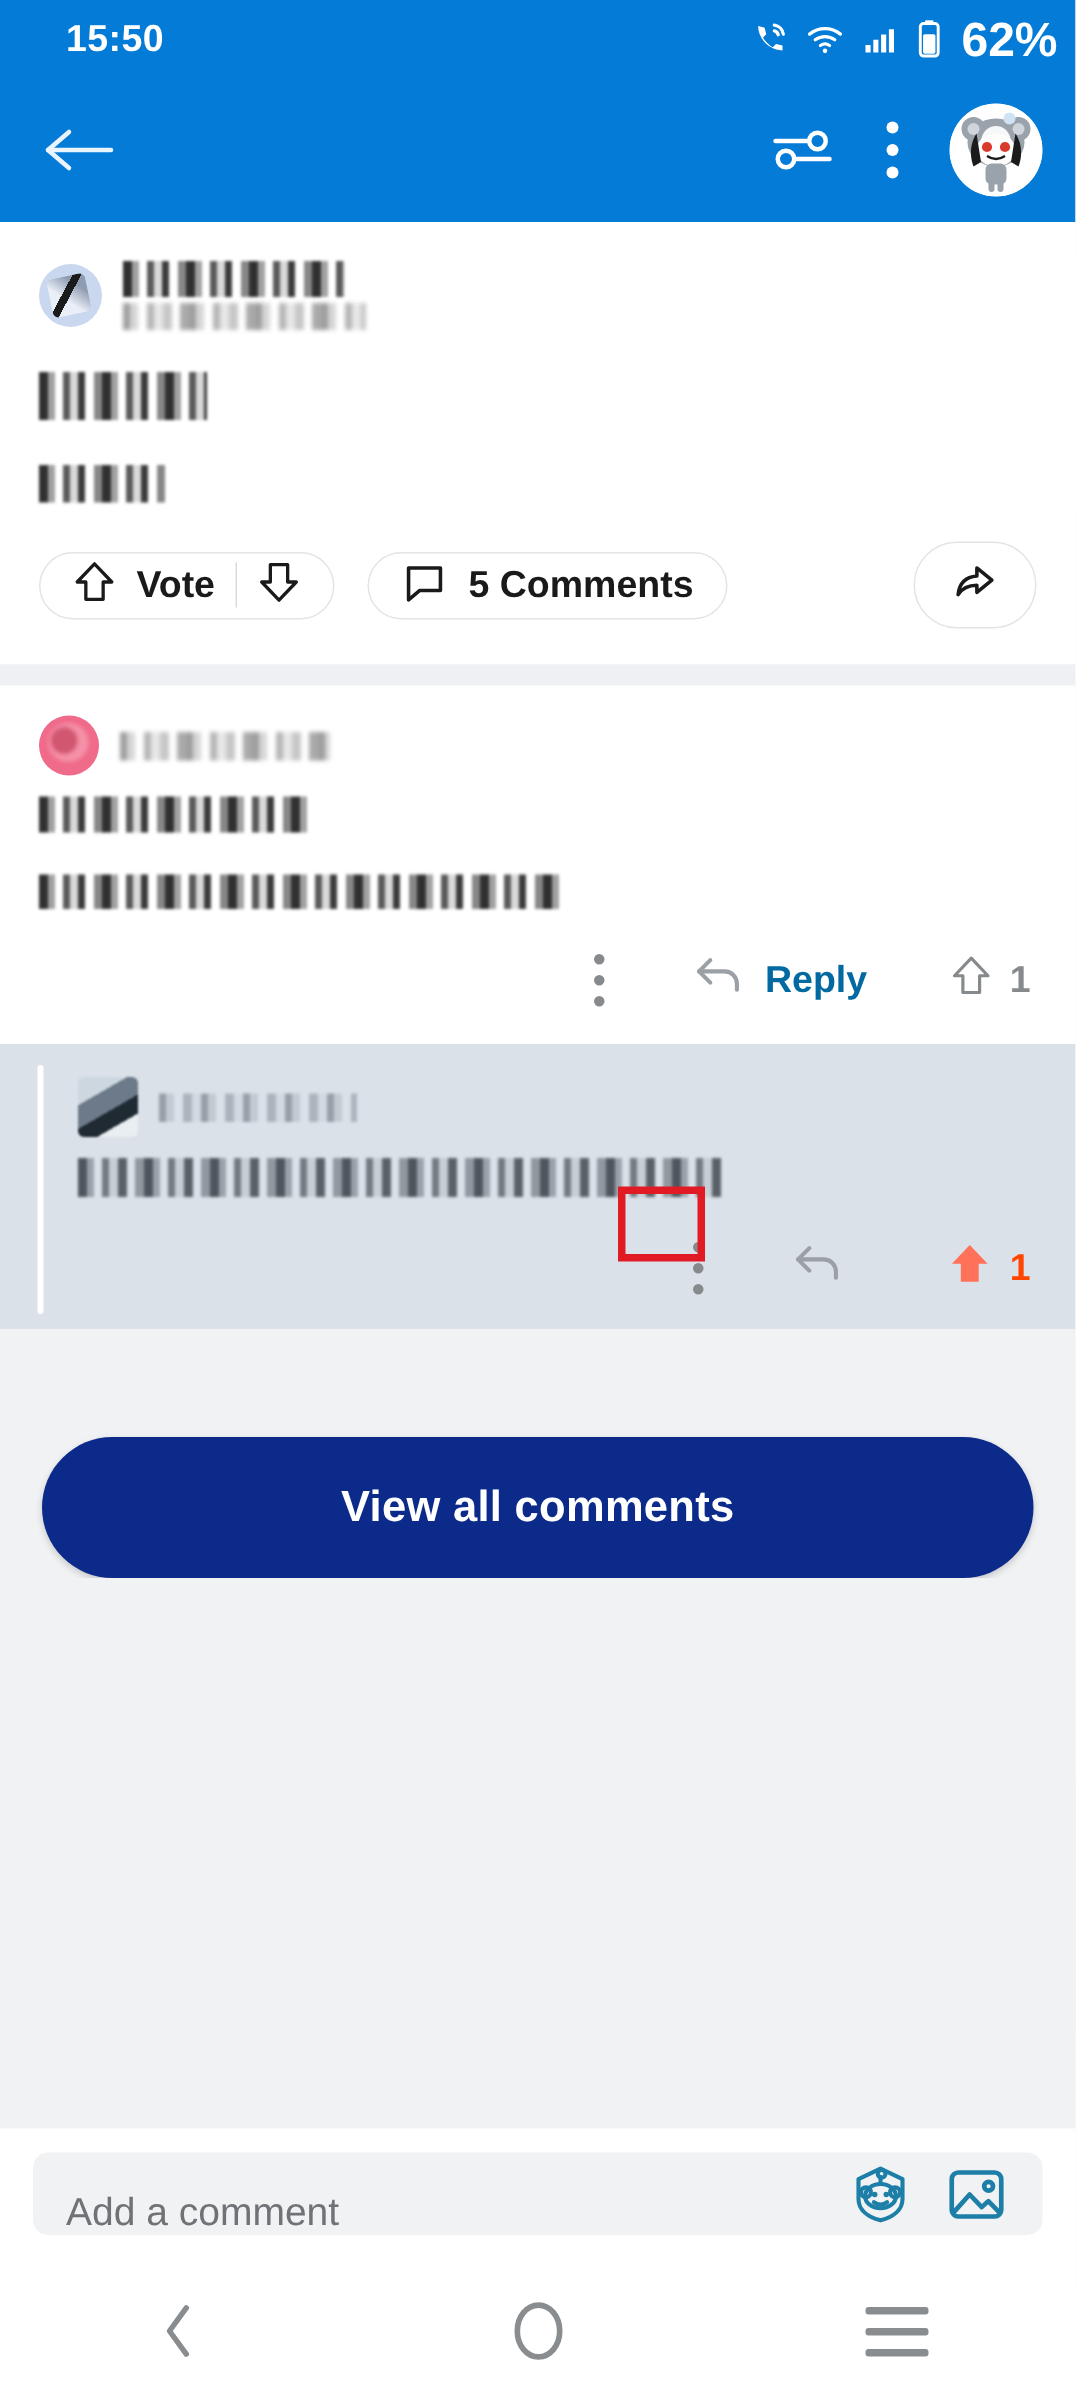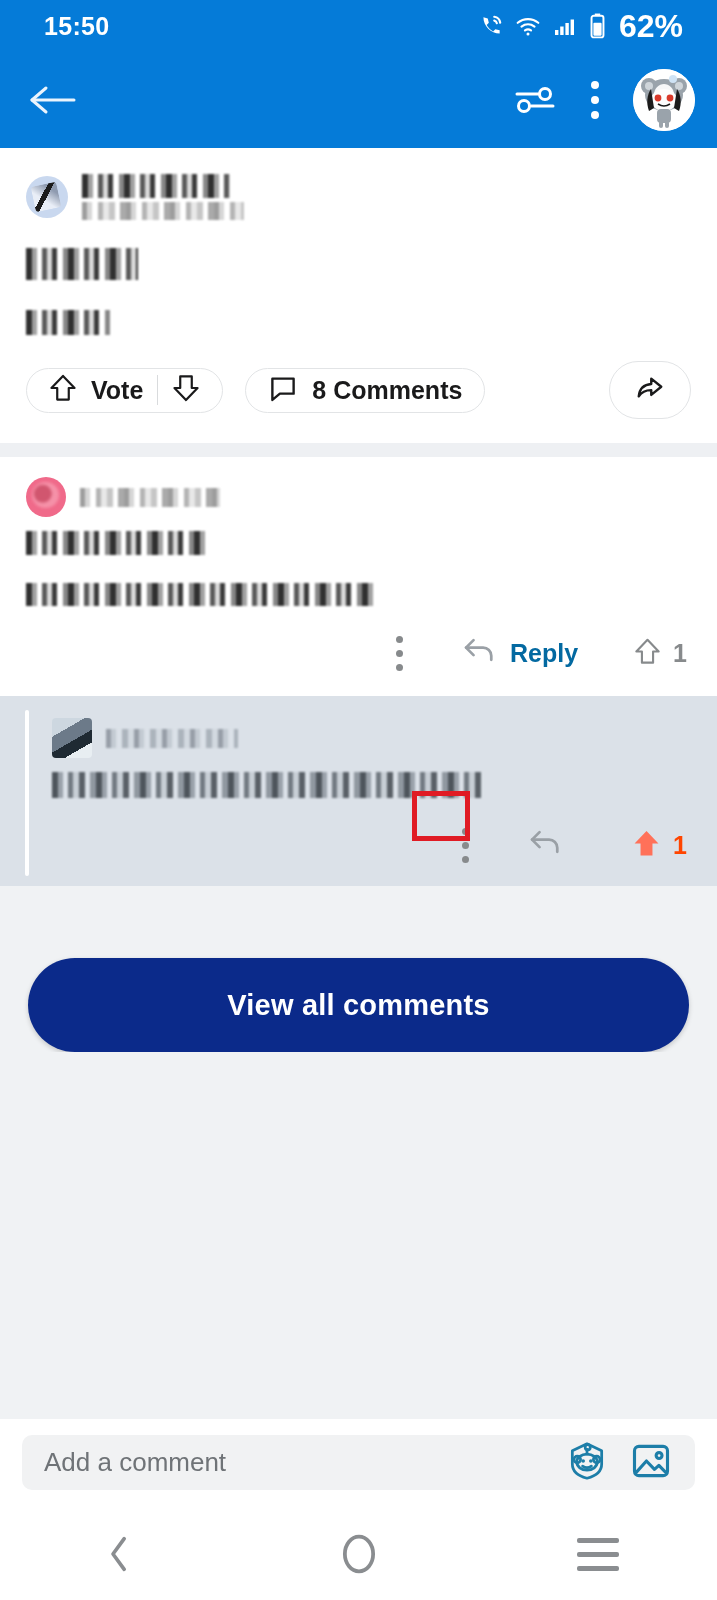--- a/index.html
+++ b/index.html
@@ -8,21 +8,21 @@
     font-family:"Liberation Sans", sans-serif;
     background:#ffffff;
     overflow:hidden;
   }
   .screen { position:relative; width:717px; height:1600px; background:#f0f2f4; }
 
   
   .statusbar {
     height:52px; background:#057BD8; color:#ffffff;
     display:flex; align-items:center; justify-content:space-between;
-    padding:0 34px 0 44px;
+    padding:0 12px 0 44px;
   }
   .status-time { font-size:25px; font-weight:bold; letter-spacing:.3px; }
   .status-icons { display:flex; align-items:center; gap:11px; }
   .status-icons svg { display:block; }
   .status-batt { font-size:32px; font-weight:bold; margin-left:2px; }
 
   
   .appbar {
     height:96px; background:#057BD8;
     display:flex; align-items:center; justify-content:space-between;
@@ -156,21 +156,21 @@
     color:#ffffff; font-size:29px; font-weight:bold; letter-spacing:.2px;
     box-shadow:0 2px 5px rgba(0,0,0,.18);
     margin-top:44px;
   }
   .filler { flex:1; background:#f0f2f4; }
 
   
   .bottom-area { background:#ffffff; padding:16px 22px 18px 22px; }
   .comment-box {
     height:55px; background:#f1f2f3; border-radius:10px;
-    display:flex; align-items:center; padding:0 22px; gap:20px;
+    display:flex; align-items:flex-end; padding:0 22px; gap:20px;
   }
   .comment-placeholder { flex:1; font-size:26px; color:#6f7377; }
   .navbar {
     height:92px; background:#ffffff;
     display:flex; align-items:center; justify-content:space-around;
   }
   .nav-item { width:140px; height:92px; display:flex; align-items:center; justify-content:center; }
   .nav-burger { display:flex; flex-direction:column; gap:9px; }
   .nav-burger i { width:42px; height:5px; background:#8a8d90; border-radius:2px; display:block; }
 
@@ -295,21 +295,21 @@
           </svg>
         </span>
       </div>
 
       <div class="pill">
         <span>
           <svg width="30" height="30" viewBox="0 0 24 24" fill="none" stroke="#1a1a1b" stroke-width="1.9" stroke-linejoin="round">
             <path d="M3.5 4.5h17v12h-11l-6 5z"></path>
           </svg>
         </span>
-        <span class="pill-label">8 Comments</span>
+        <span class="pill-label">5 Comments</span>
       </div>
 
       <div class="pill-share">
         <span>
           <svg width="32" height="30" viewBox="0 0 24 24" fill="none" stroke="#1a1a1b" stroke-width="1.9" stroke-linecap="round" stroke-linejoin="round">
             <path d="M13 4.5 21 11l-8 6.5v-3.8c-5 0-8 1.8-10 5 .6-6 4-9.4 10-9.9z"></path>
           </svg>
         </span>
       </div>
     </div>

